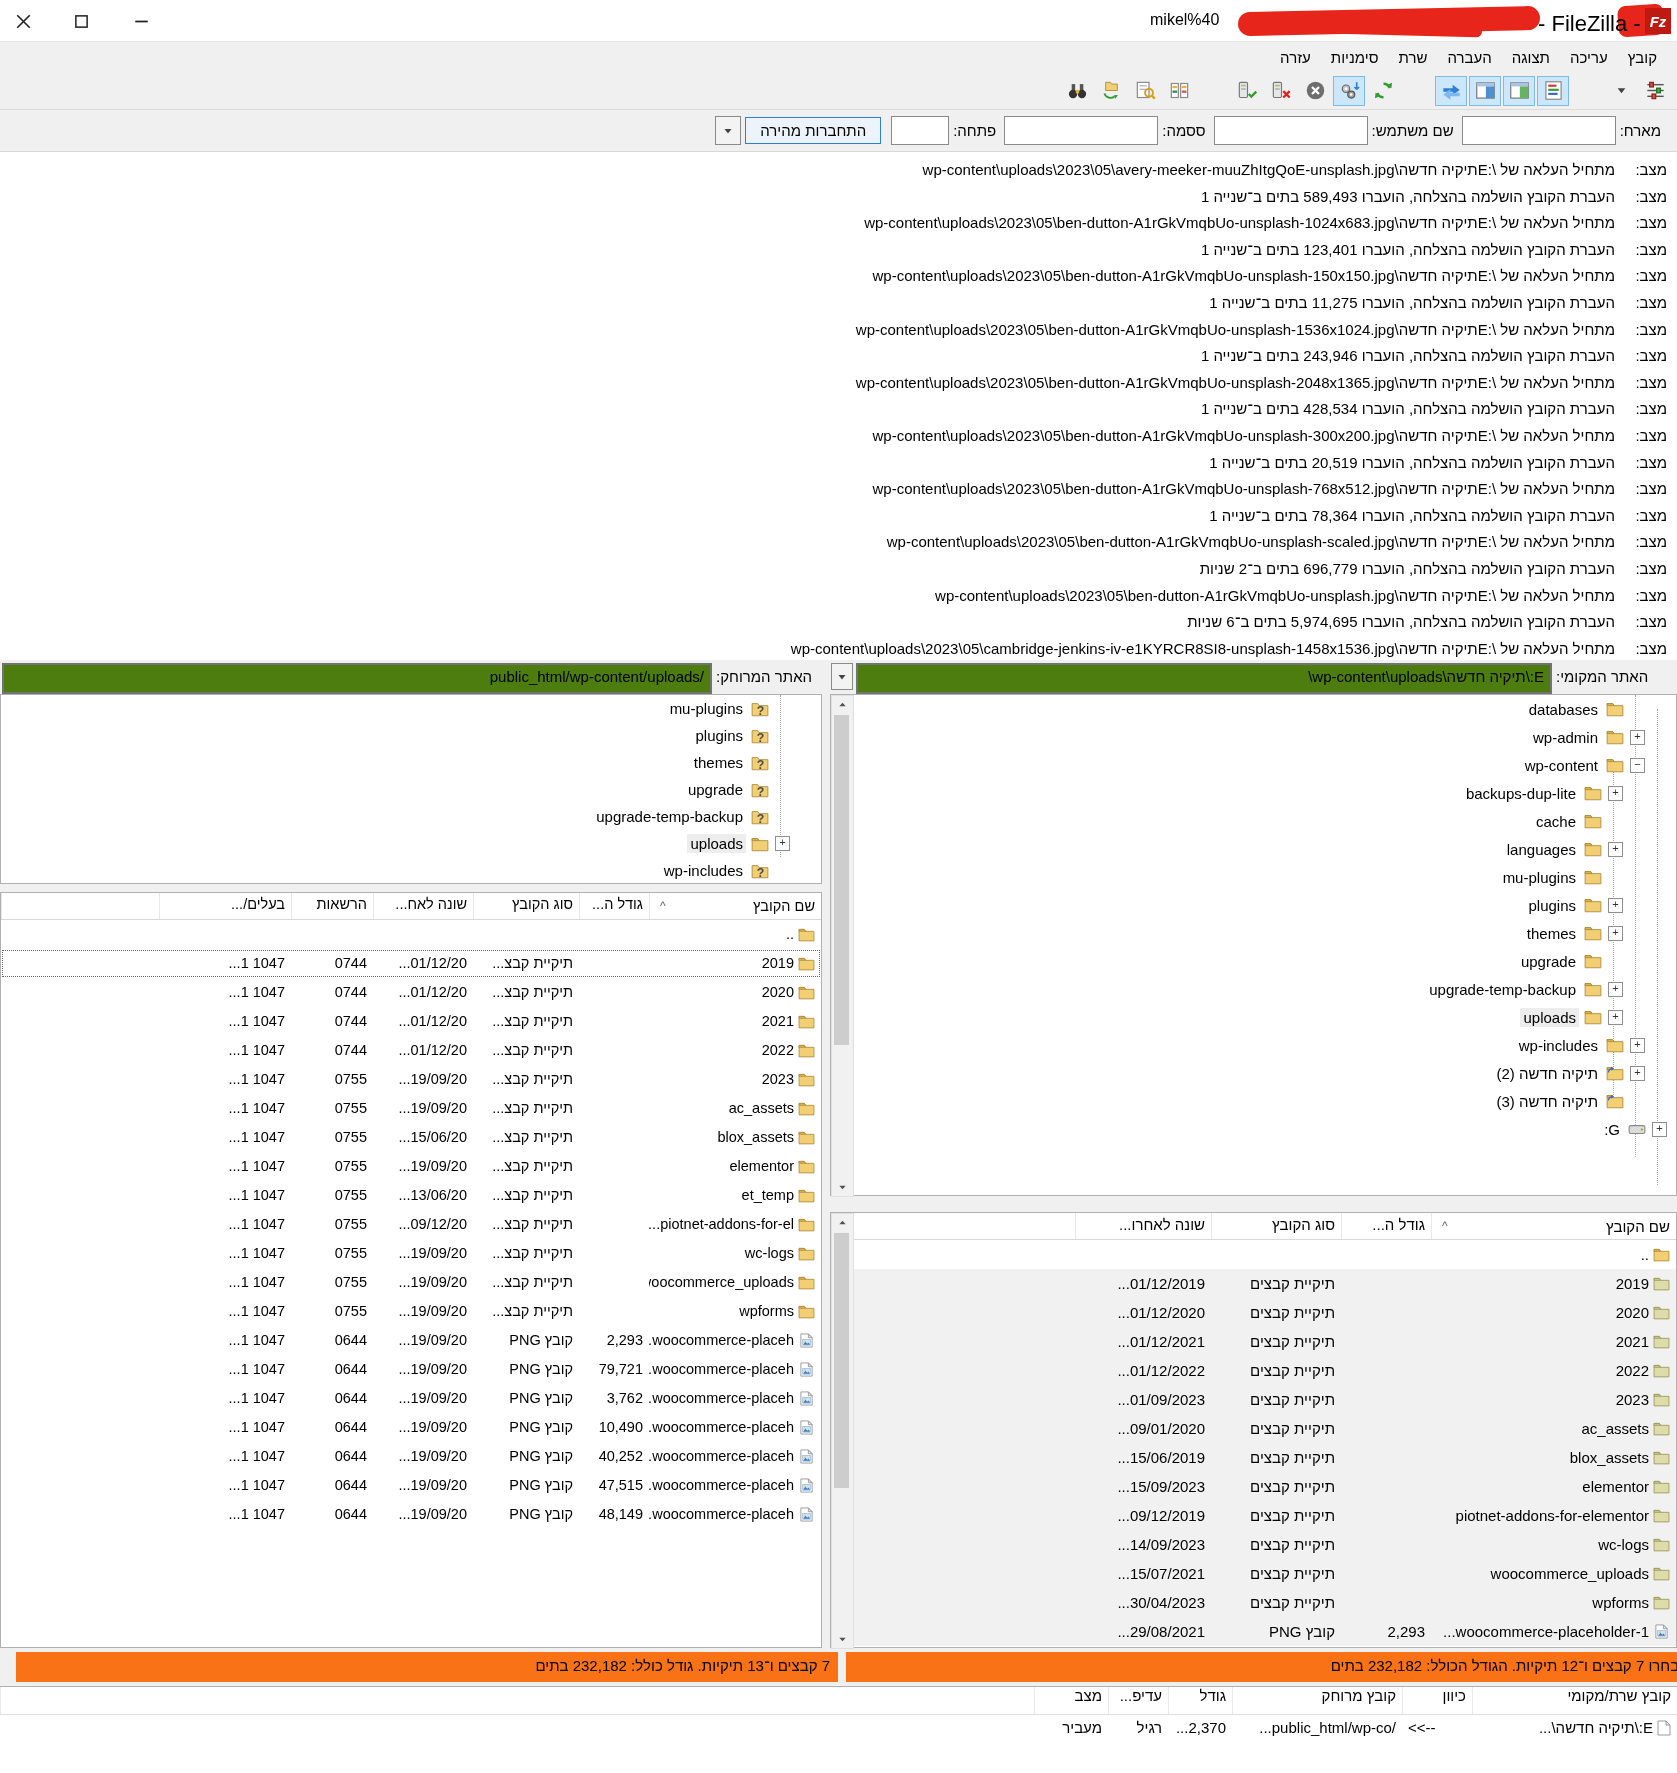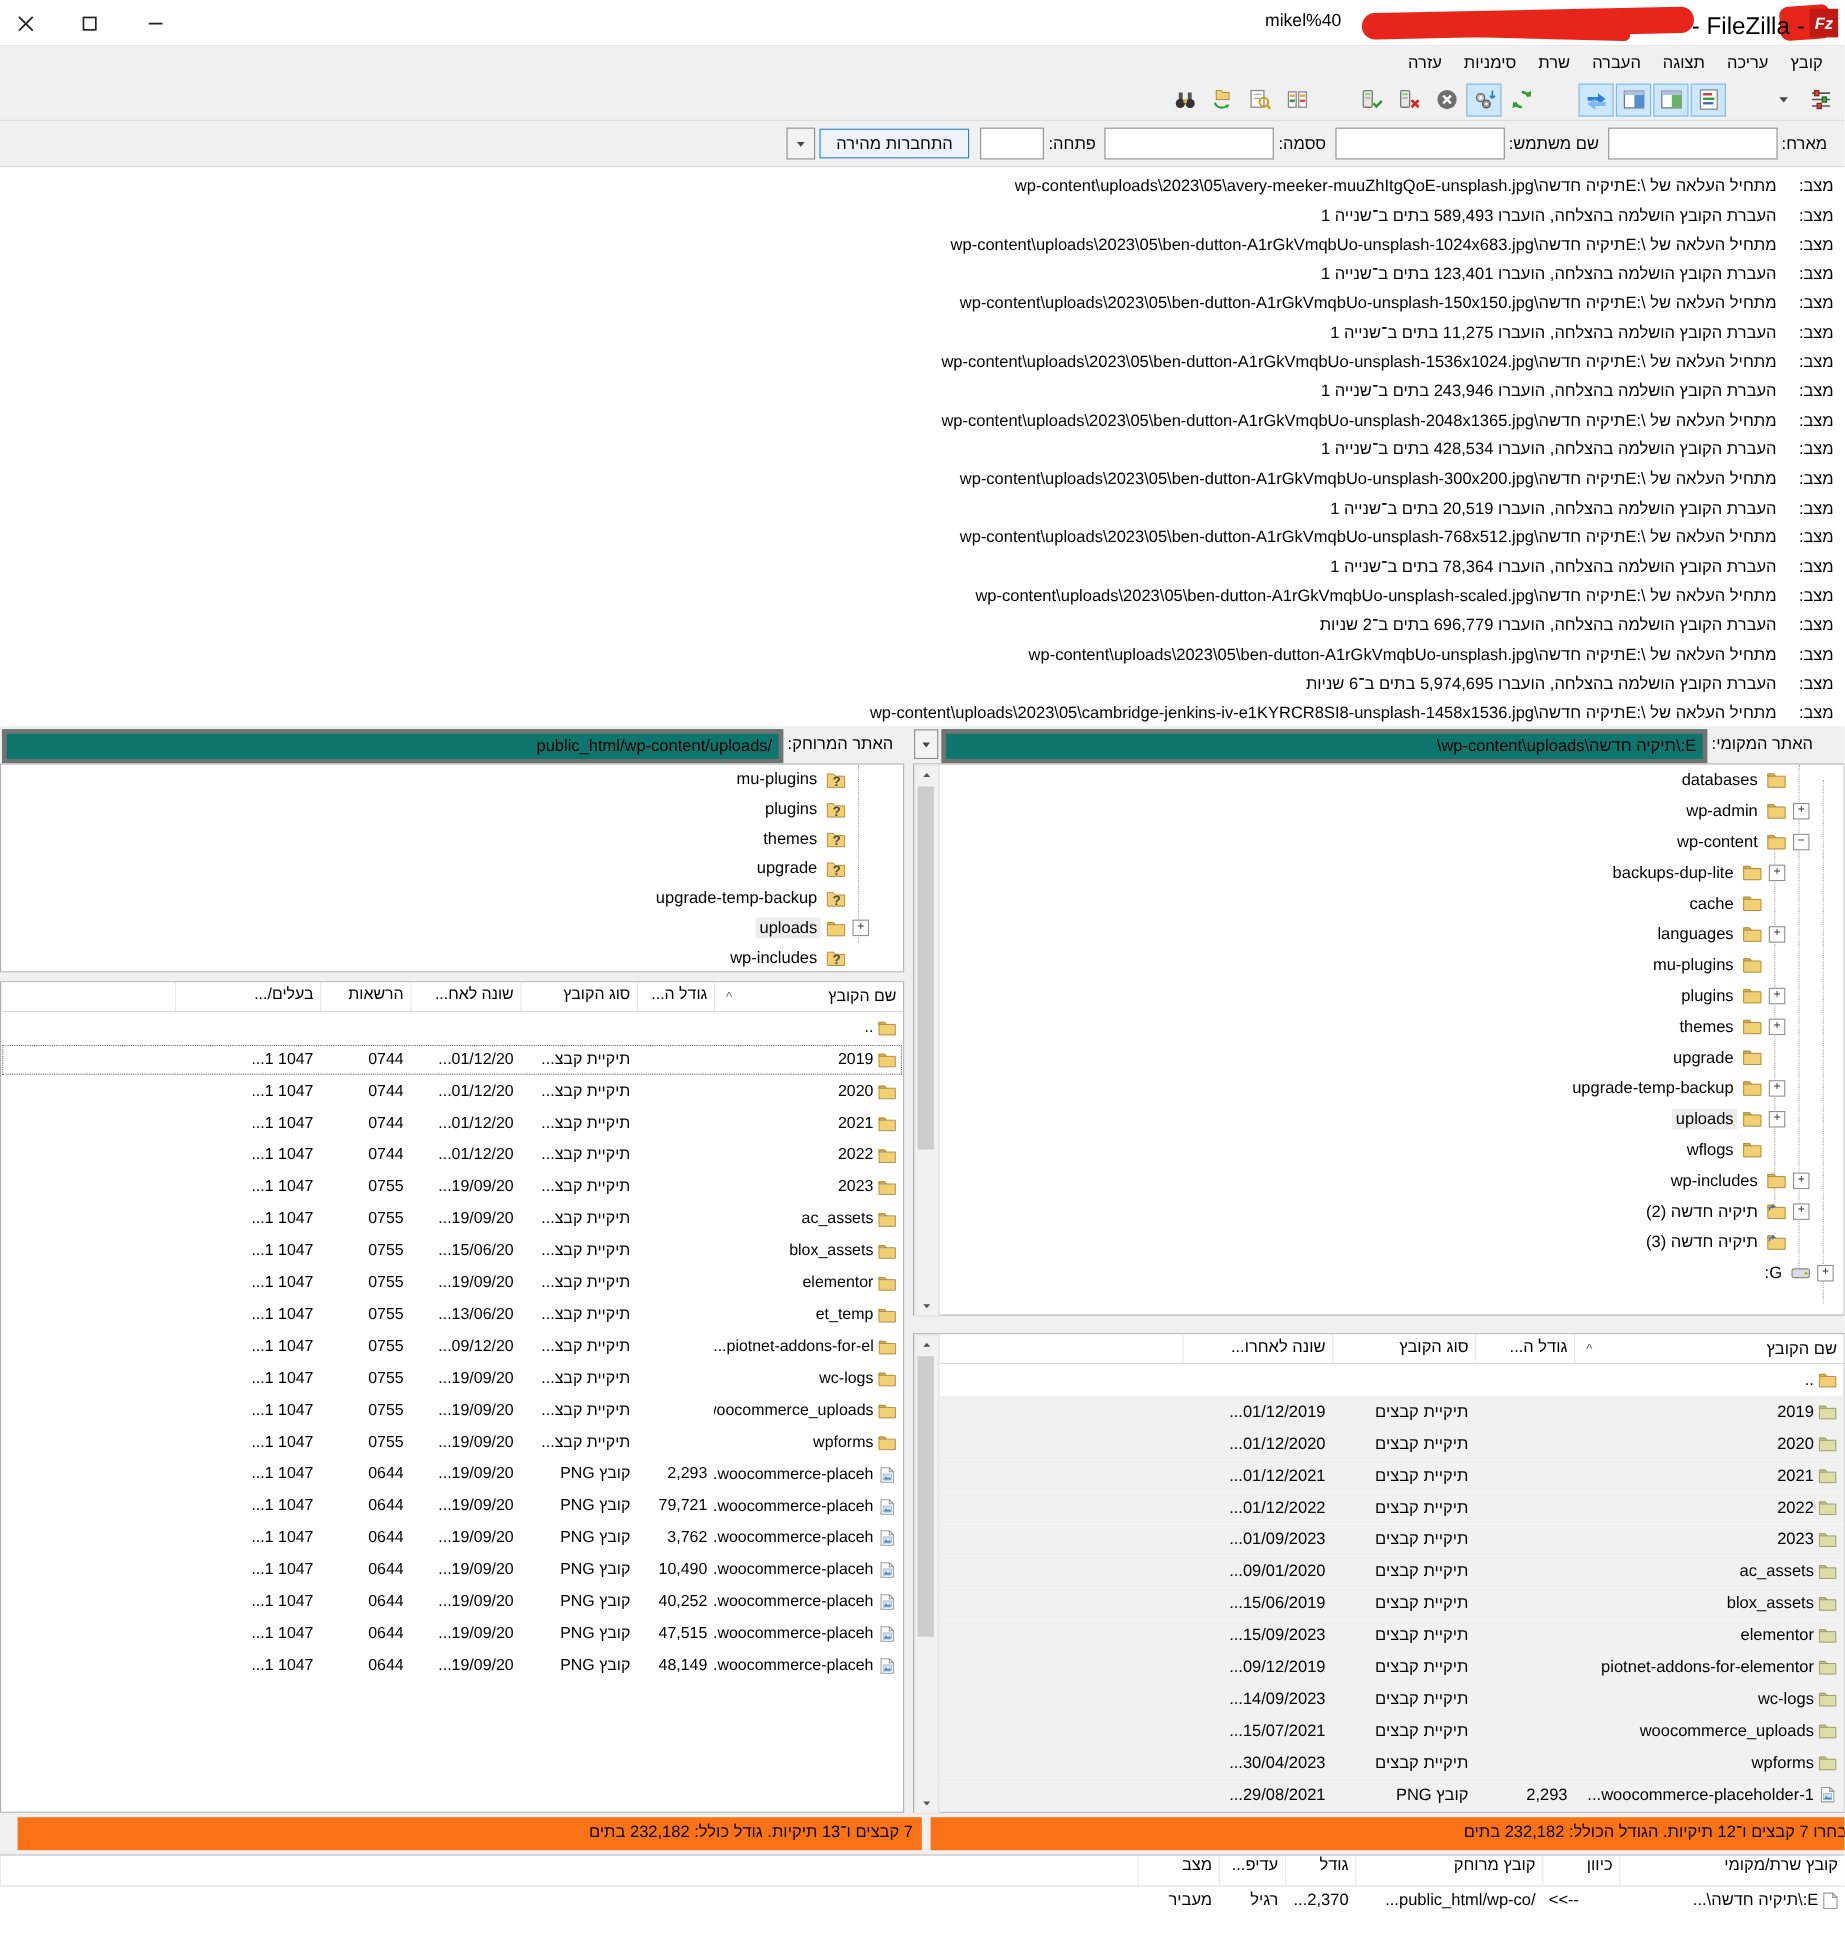--- a/index.html
+++ b/index.html
@@ -39,21 +39,21 @@
 
   
   .logarea{left:0;top:152px;width:1677px;height:508px;background:#fff;padding:5px 10px 0 0;overflow:hidden;}
   .log-line{display:flex;height:26.6px;line-height:26.6px;white-space:nowrap;}
   .log-pre{flex:none;width:52px;}
   .log-msg{white-space:nowrap;}
   .log-msg span{white-space:pre;}
 
   
   .pane-label{position:absolute;top:668px;white-space:nowrap;}
-  .path-box{position:absolute;top:663px;height:31px;border:4px solid #737373;background:#0f766e;padding:3px 6px 0 4px;white-space:nowrap;overflow:hidden;box-sizing:border-box;}
+  .path-box{position:absolute;top:663px;height:31px;border:2px solid #737373;background:#4d7c0f;padding:3px 6px 0 4px;white-space:nowrap;overflow:hidden;box-sizing:border-box;}
 
   
   .tree{background:#fff;border:1px solid #b0b0b0;overflow:hidden;}
   .trow{display:flex;align-items:center;position:relative;}
   .remote-tree .trow{height:27px;}
   .local-tree .trow{height:28px;}
   .tind{flex:none;}
   .i0{width:6px}.i1{width:28px}.i2{width:50px}
   .texp{flex:none;width:13px;height:13px;border:1px solid #8f8f8f;background:#fff;font-size:11px;line-height:11px;text-align:center;margin:0 3px;color:#333;}
   .texp.empty{visibility:hidden;}
@@ -680,31 +680,20 @@
         <span class="texp">+</span>
         <span class="ticon">
           <svg viewBox="0 0 16 14">
             <path d="M1 2.2h5l1.2 1.8H15v9H1z" fill="#F2CF72" stroke="#AF8C3C" stroke-width=".8"></path>
             <path d="M1 2.2h5l1.2 1.8H1z" fill="#E0B44D" stroke="#AF8C3C" stroke-width=".8"></path>
           </svg>
         </span>
         <span class="tlabel">uploads</span>
       </div>
 
-      <div class="trow">
-        <span class="tind i2"></span>
-        <span class="texp empty"></span>
-        <span class="ticon">
-          <svg viewBox="0 0 16 14">
-            <path d="M1 2.2h5l1.2 1.8H15v9H1z" fill="#F2CF72" stroke="#AF8C3C" stroke-width=".8"></path>
-            <path d="M1 2.2h5l1.2 1.8H1z" fill="#E0B44D" stroke="#AF8C3C" stroke-width=".8"></path>
-          </svg>
-        </span>
-        <span class="tlabel">wflogs</span>
-      </div>
 
 
       <div class="trow">
         <span class="tind i1"></span>
         <span class="texp">+</span>
         <span class="ticon">
           <svg viewBox="0 0 16 14">
             <path d="M1 2.2h5l1.2 1.8H15v9H1z" fill="#F2CF72" stroke="#AF8C3C" stroke-width=".8"></path>
             <path d="M1 2.2h5l1.2 1.8H1z" fill="#E0B44D" stroke="#AF8C3C" stroke-width=".8"></path>
           </svg>

